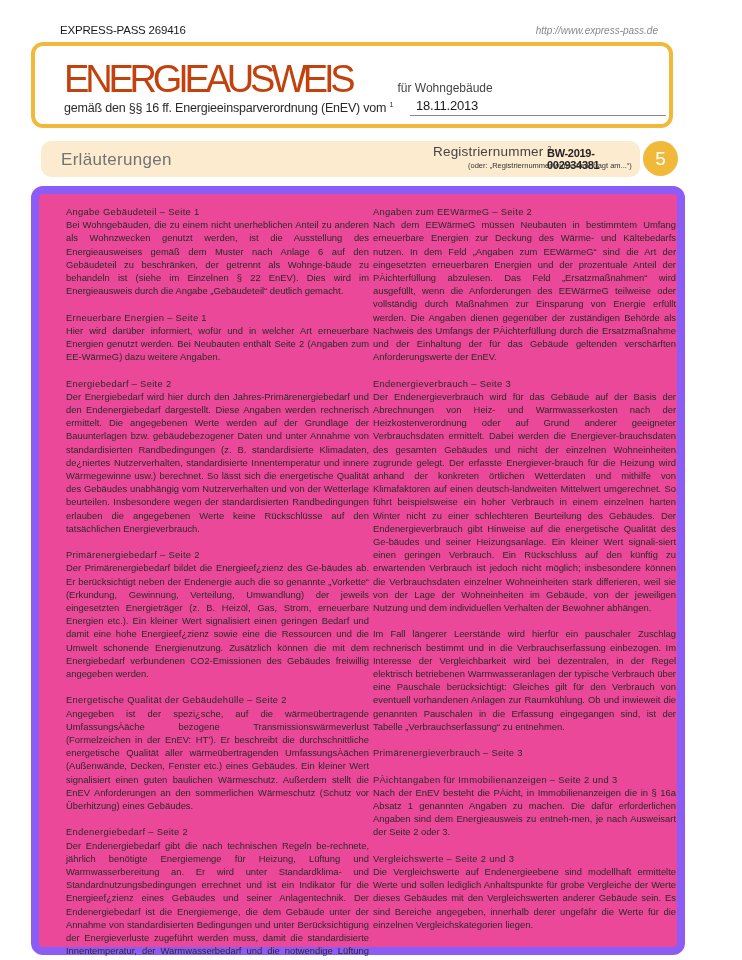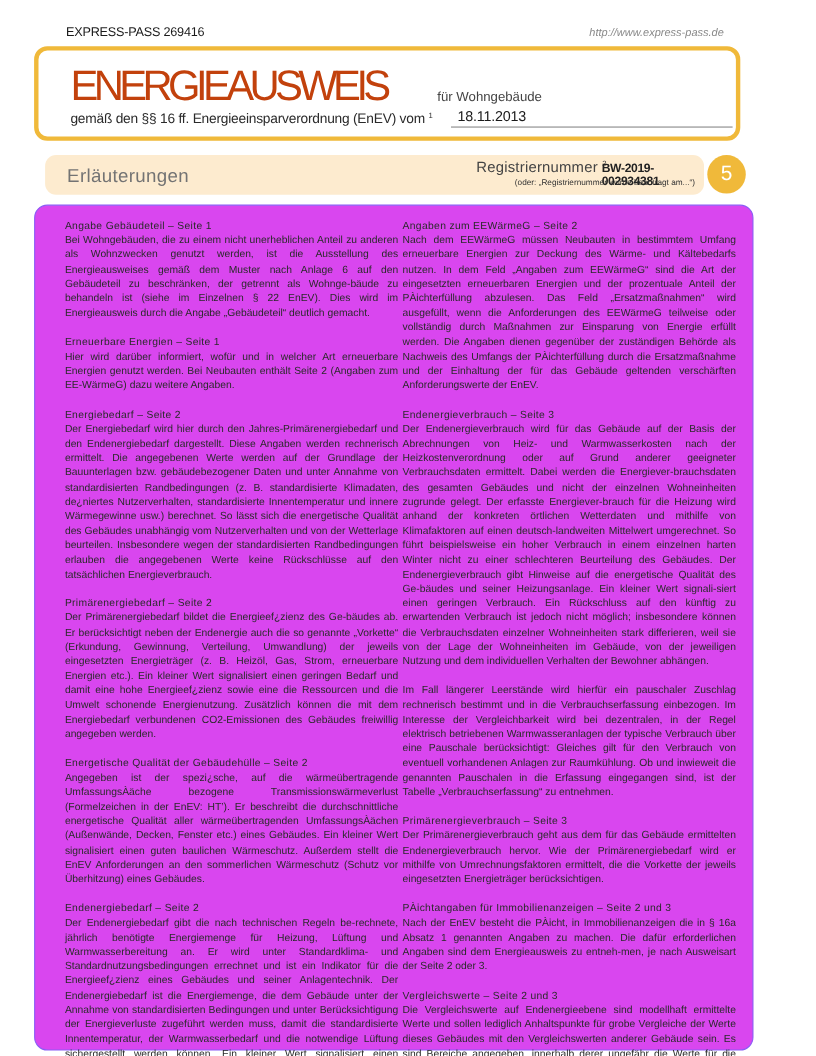--- a/index.html
+++ b/index.html
@@ -24,21 +24,21 @@
                  background: #fdebcf; border-radius: 10px; }
   .section-title { position: absolute; left: 20px; top: 9px; font-size: 17px; color: #737373; letter-spacing: 0.3px; }
   .reg-label { position: absolute; left: 392px; top: 3px; font-size: 13.5px; color: #444; letter-spacing: 0.2px; }
   .reg-label sup { font-size: 7px; }
   .reg-value { position: absolute; left: 506px; top: 6px; font-size: 11px; font-weight: bold; color: #222; letter-spacing: -0.3px; }
   .reg-note { position: absolute; left: 392px; top: 20px; font-size: 7.5px; color: #333; padding-left: 35px; }
   .page-badge { position: absolute; left: 643px; top: 141px; width: 35px; height: 35px; border-radius: 50%;
                 background: #f0b93a; color: #fff; font-size: 19px; text-align: center; line-height: 35px; }
 
   .content-box { position: absolute; left: 31px; top: 186px; width: 654px; height: 769px;
-                 border: 1px solid #8b5cf6; border-radius: 12px; box-sizing: border-box; background: #d946ef; }
+                 border: 8px solid #8b5cf6; border-radius: 12px; box-sizing: border-box; background: #ec4899; }
   .col { position: absolute; top: 11px; width: 303px; font-size: 9.4px; line-height: 13.2px; color: #2a2a2a; }
   .col-left { left: 27px; }
   .col-right { left: 334px; }
   .block { margin-bottom: 13.2px; }
   .block-title { letter-spacing: 0.3px; }
   .block-body { text-align: justify; }
 </style>
 </head>
 <body>
 
@@ -101,21 +101,20 @@
     </div>
     <div class="block">
       <div class="block-title">Endenergieverbrauch – Seite 3</div>
       <div class="block-body">Der Endenergieverbrauch wird für das Gebäude auf der Basis der Abrechnungen von Heiz- und Warmwasserkosten nach der Heizkostenverordnung oder auf Grund anderer geeigneter Verbrauchsdaten ermittelt. Dabei werden die Energiever-brauchsdaten des gesamten Gebäudes und nicht der einzelnen Wohneinheiten zugrunde gelegt. Der erfasste Energiever-brauch für die Heizung wird anhand der konkreten örtlichen Wetterdaten und mithilfe von Klimafaktoren auf einen deutsch-landweiten Mittelwert umgerechnet. So führt beispielsweise ein hoher Verbrauch in einem einzelnen harten Winter nicht zu einer schlechteren Beurteilung des Gebäudes. Der Endenergieverbrauch gibt Hinweise auf die energetische Qualität des Ge-bäudes und seiner Heizungsanlage. Ein kleiner Wert signali-siert einen geringen Verbrauch. Ein Rückschluss auf den künftig zu erwartenden Verbrauch ist jedoch nicht möglich; insbesondere können die Verbrauchsdaten einzelner Wohneinheiten stark differieren, weil sie von der Lage der Wohneinheiten im Gebäude, von der jeweiligen Nutzung und dem individuellen Verhalten der Bewohner abhängen.</div>
     </div>
     <div class="block">
       <div class="block-body">Im Fall längerer Leerstände wird hierfür ein pauschaler Zuschlag rechnerisch bestimmt und in die Verbrauchserfassung einbezogen. Im Interesse der Vergleichbarkeit wird bei dezentralen, in der Regel elektrisch betriebenen Warmwasseranlagen der typische Verbrauch über eine Pauschale berücksichtigt: Gleiches gilt für den Verbrauch von eventuell vorhandenen Anlagen zur Raumkühlung. Ob und inwieweit die genannten Pauschalen in die Erfassung eingegangen sind, ist der Tabelle „Verbrauchserfassung“ zu entnehmen.</div>
     </div>
     <div class="block">
       <div class="block-title">Primärenergieverbrauch – Seite 3</div>
-      <div class="block-body">Der Primärenergieverbrauch geht aus dem für das Gebäude ermittelten Endenergieverbrauch hervor. Wie der Primärenergiebedarf wird er mithilfe von Umrechnungsfaktoren ermittelt, die die Vorkette der jeweils eingesetzten Energieträger berücksichtigen.</div>
     </div>
     <div class="block">
       <div class="block-title">PÀichtangaben für Immobilienanzeigen – Seite 2 und 3</div>
       <div class="block-body">Nach der EnEV besteht die PÀicht, in Immobilienanzeigen die in § 16a Absatz 1 genannten Angaben zu machen. Die dafür erforderlichen Angaben sind dem Energieausweis zu entneh-men, je nach Ausweisart der Seite 2 oder 3.</div>
     </div>
     <div class="block">
       <div class="block-title">Vergleichswerte – Seite 2 und 3</div>
       <div class="block-body">Die Vergleichswerte auf Endenergieebene sind modellhaft ermittelte Werte und sollen lediglich Anhaltspunkte für grobe Vergleiche der Werte dieses Gebäudes mit den Vergleichswerten anderer Gebäude sein. Es sind Bereiche angegeben, innerhalb derer ungefähr die Werte für die einzelnen Vergleichskategorien liegen.</div>
     </div>
   </div>

